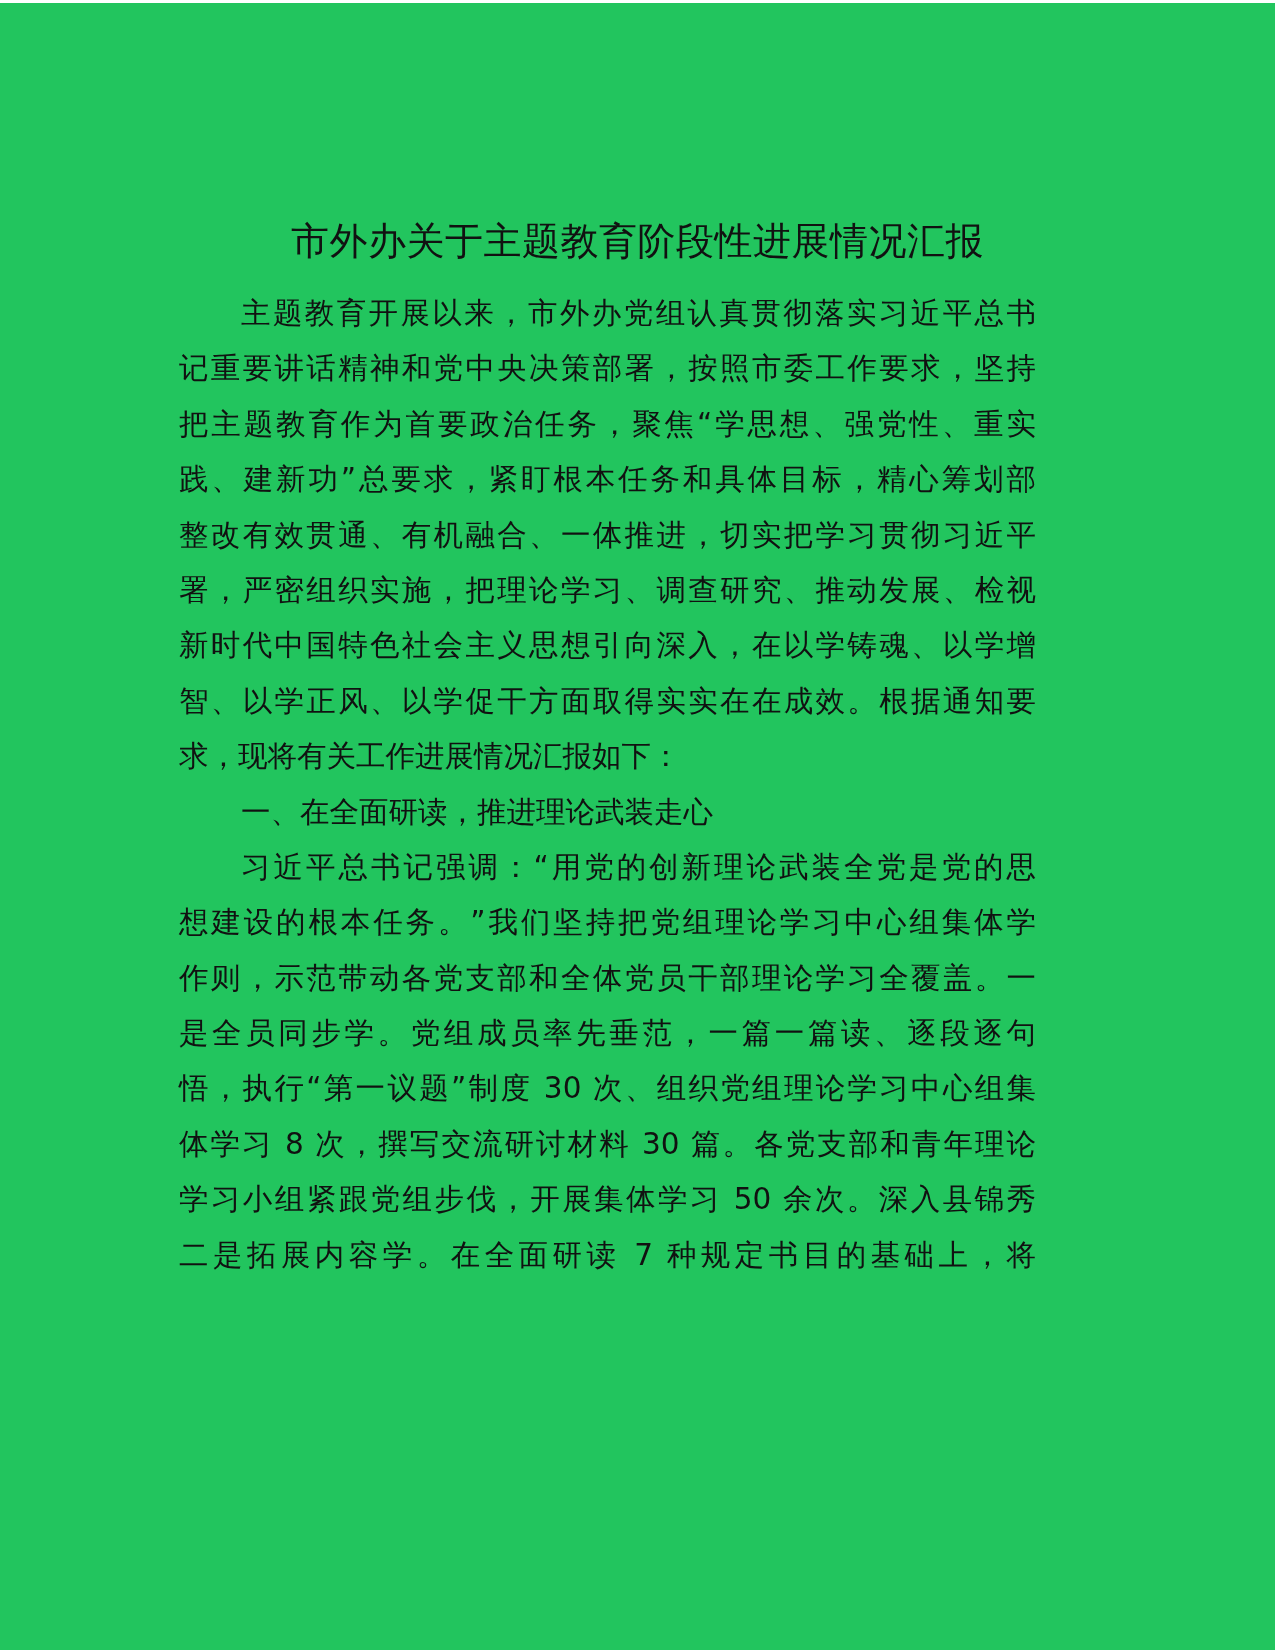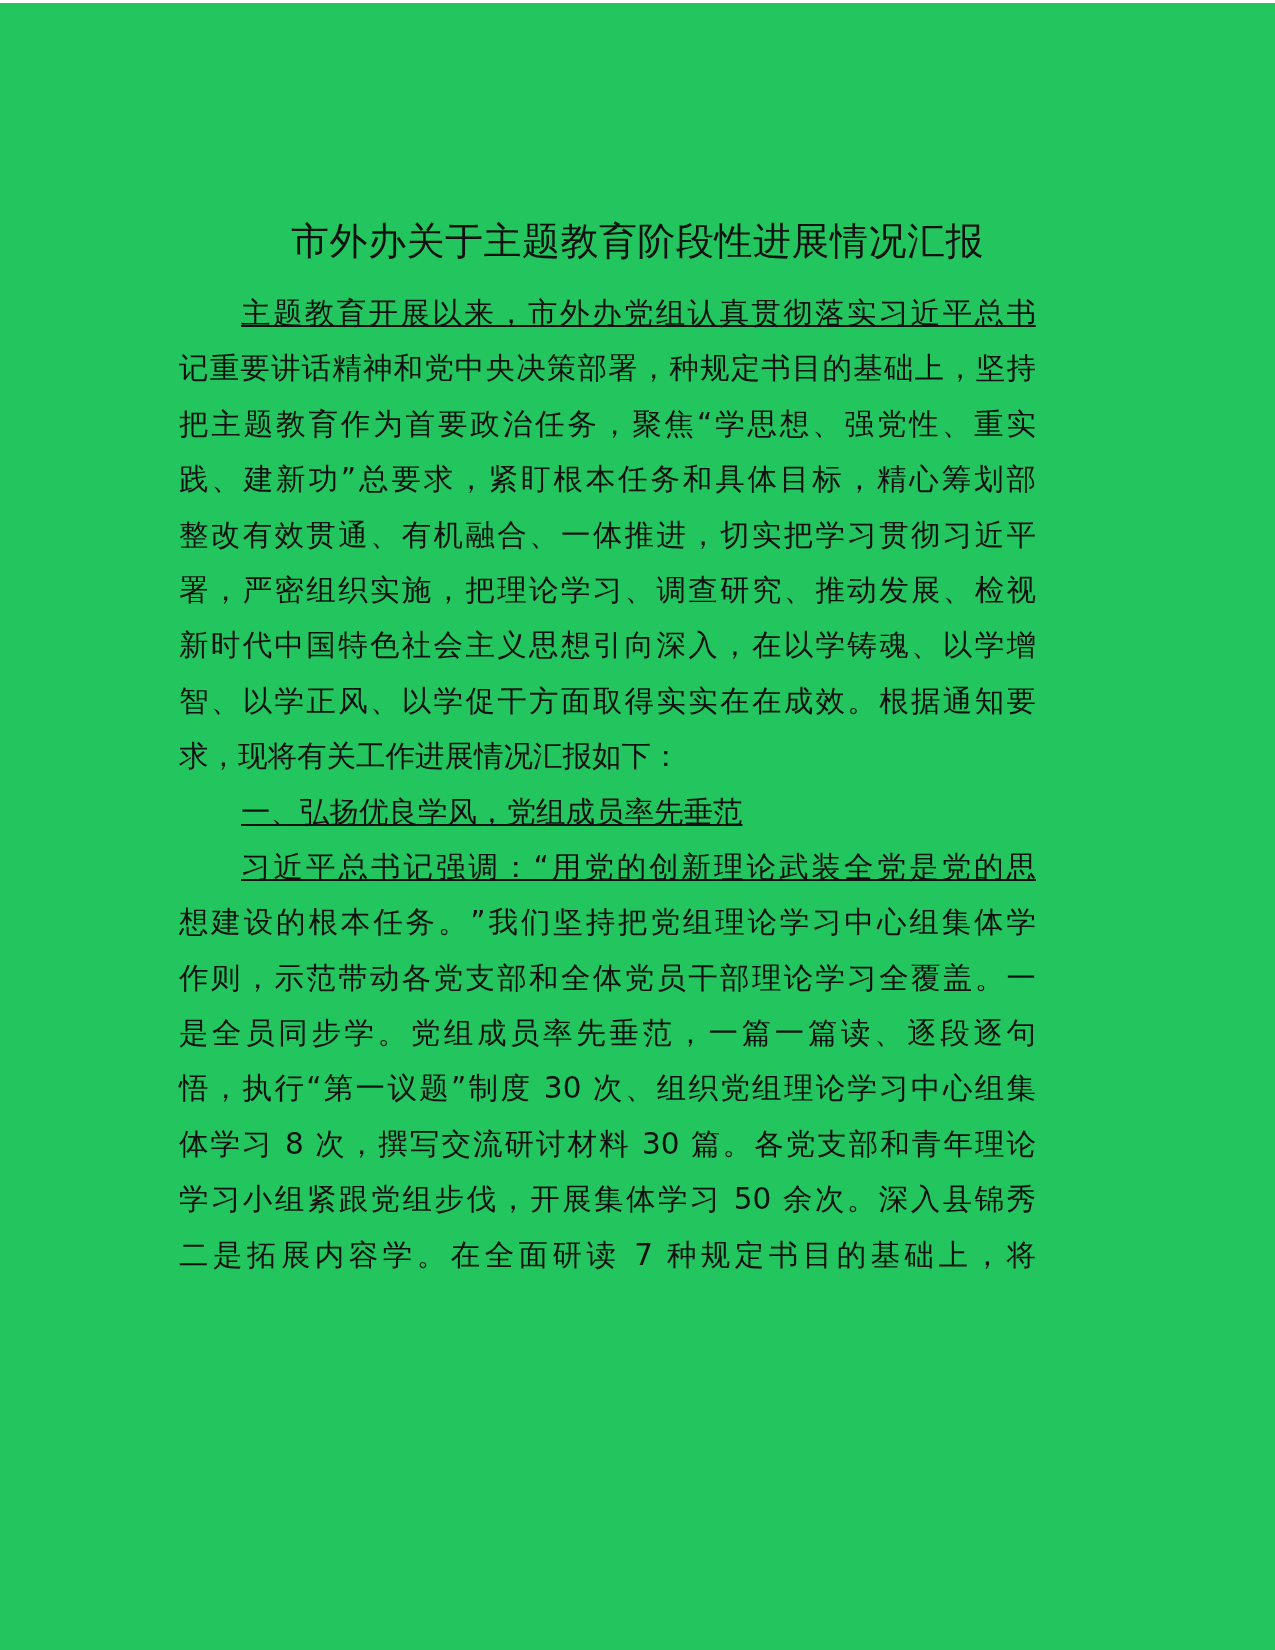--- a/index.html
+++ b/index.html
@@ -48,51 +48,50 @@
       line-height: 55.4px;
       font-size: 29.5px;
       white-space: nowrap;
       text-align: justify;
       text-align-last: justify;
       letter-spacing: 0px;
       overflow: visible;
     }
     .line.indent {
       padding-left: 62px;
-      text-decoration: underline;
     }
     .line.last {
       text-align-last: left;
     }
     .heading .line {
       text-align-last: left;
     }
   </style>
 </head>
 <body>
 
 <div class="page">
   <h1 class="title">市外办关于主题教育阶段性进展情况汇报</h1>
 
   <div class="body">
 
     <div>
       <span class="line indent">主题教育开展以来，市外办党组认真贯彻落实习近平总书</span>
-      <span class="line">记重要讲话精神和党中央决策部署，种规定书目的基础上，坚持</span>
+      <span class="line">记重要讲话精神和党中央决策部署，按照市委工作要求，坚持</span>
       <span class="line">把主题教育作为首要政治任务，聚焦“学思想、强党性、重实</span>
       <span class="line">践、建新功”总要求，紧盯根本任务和具体目标，精心筹划部</span>
       <span class="line">整改有效贯通、有机融合、一体推进，切实把学习贯彻习近平</span>
       <span class="line">署，严密组织实施，把理论学习、调查研究、推动发展、检视</span>
       <span class="line">新时代中国特色社会主义思想引向深入，在以学铸魂、以学增</span>
       <span class="line">智、以学正风、以学促干方面取得实实在在成效。根据通知要</span>
       <span class="line last">求，现将有关工作进展情况汇报如下：</span>
     </div>
 
     <div class="heading">
-      <span class="line indent last">一、弘扬优良学风，党组成员率先垂范</span>
+      <span class="line indent last">一、在全面研读，推进理论武装走心</span>
     </div>
 
     <div>
       <span class="line indent">习近平总书记强调：“用党的创新理论武装全党是党的思</span>
       <span class="line">想建设的根本任务。”我们坚持把党组理论学习中心组集体学</span>
       <span class="line">作则，示范带动各党支部和全体党员干部理论学习全覆盖。一</span>
       <span class="line">是全员同步学。党组成员率先垂范，一篇一篇读、逐段逐句</span>
       <span class="line">悟，执行“第一议题”制度 30 次、组织党组理论学习中心组集</span>
       <span class="line">体学习 8 次，撰写交流研讨材料 30 篇。各党支部和青年理论</span>
       <span class="line">学习小组紧跟党组步伐，开展集体学习 50 余次。深入县锦秀</span>

